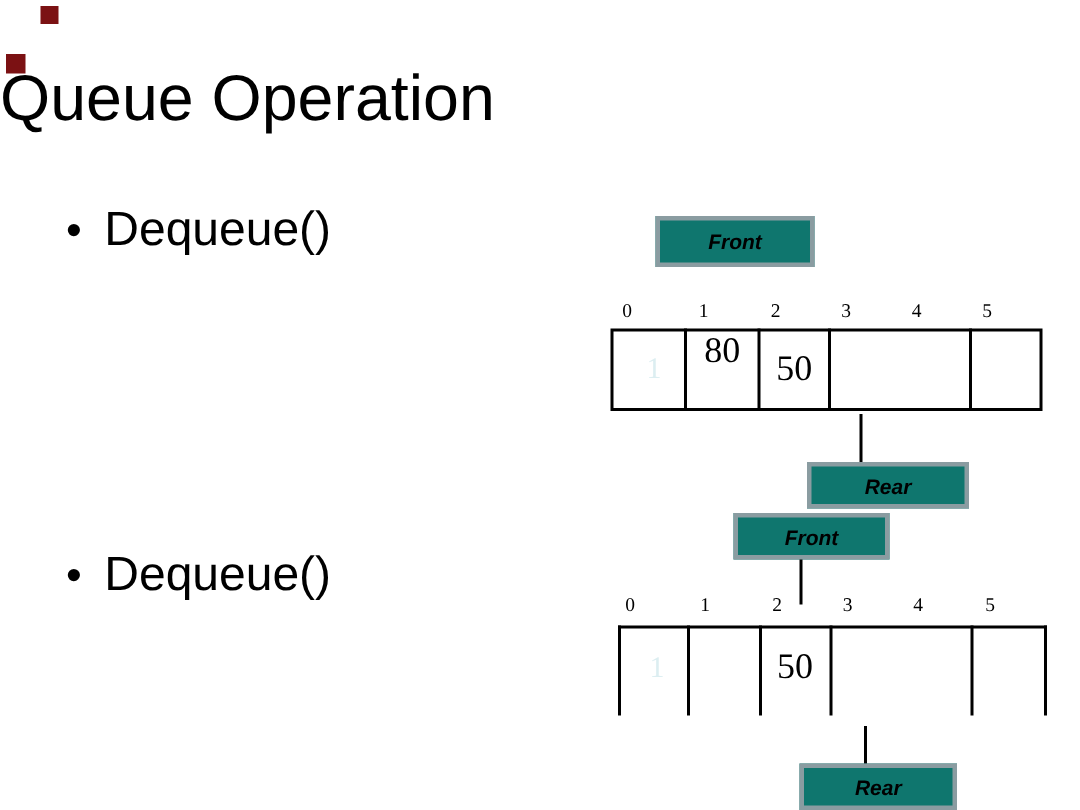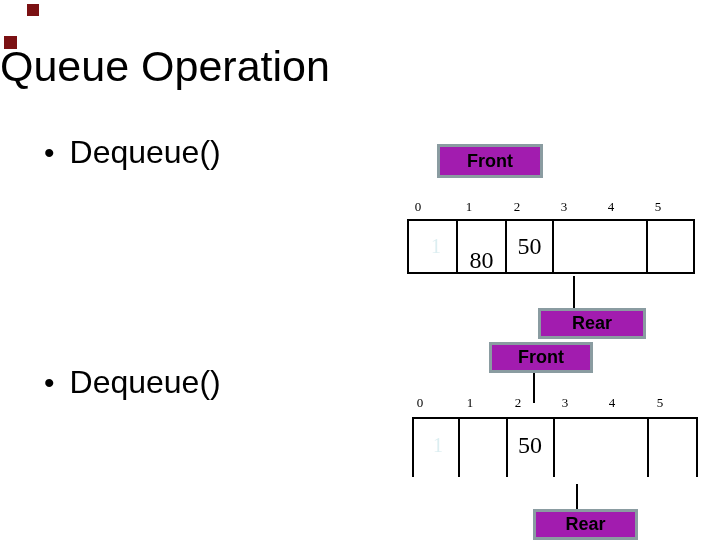--- a/index.html
+++ b/index.html
@@ -23,24 +23,24 @@
   .bullet{
     position:absolute;left:44px;display:flex;align-items:baseline;
     font-size:32px;line-height:1;
   }
   .bullet .marker{font-size:30px;margin-right:15px;}
   .b1{top:136px;}
   .b2{top:366px;}
 
   .label-box{
     position:absolute;
-    background:#a21caf;
+    background:#0f766e;
     border:3px solid #8a9ca1;
     display:flex;align-items:center;justify-content:center;
-    font-weight:bold;font-size:18px;
+    font-weight:bold;font-size:14px;font-style:italic;
   }
   .front1{left:437px;top:144px;width:100px;height:28px;}
   .rear1 {left:538px;top:308px;width:102px;height:25px;}
   .front2{left:489px;top:342px;width:98px;height:25px;}
   .rear2 {left:533px;top:509px;width:99px;height:25px;}
 
   .idx{
     position:absolute;width:12px;text-align:center;
     font-family:"Liberation Serif",serif;font-size:13px;line-height:14px;
   }
@@ -92,21 +92,21 @@
     <span class="idx" style="left:605px;top:200px;">4</span>
     <span class="idx" style="left:652px;top:200px;">5</span>
 
     <div class="array1-outline"></div>
     <div class="vline" style="left:456px;top:219px;height:55px;"></div>
     <div class="vline" style="left:505px;top:219px;height:55px;"></div>
     <div class="vline" style="left:552px;top:219px;height:55px;"></div>
     <div class="vline" style="left:646px;top:219px;height:55px;"></div>
 
     <div class="ghost" style="left:410px;top:221px;width:52px;height:51px;">1</div>
-    <div class="cellval" style="left:457px;top:235px;width:49px;height:51px;">80</div>
+    <div class="cellval" style="left:457px;top:209px;width:49px;height:51px;">80</div>
     <div class="cellval" style="left:506px;top:221px;width:47px;height:51px;">50</div>
 
     <div class="vline" style="left:573px;top:276px;height:32px;"></div>
     <div class="label-box rear1">
       <span>Rear</span>
     </div>
   </div>
 
   <div>
 

